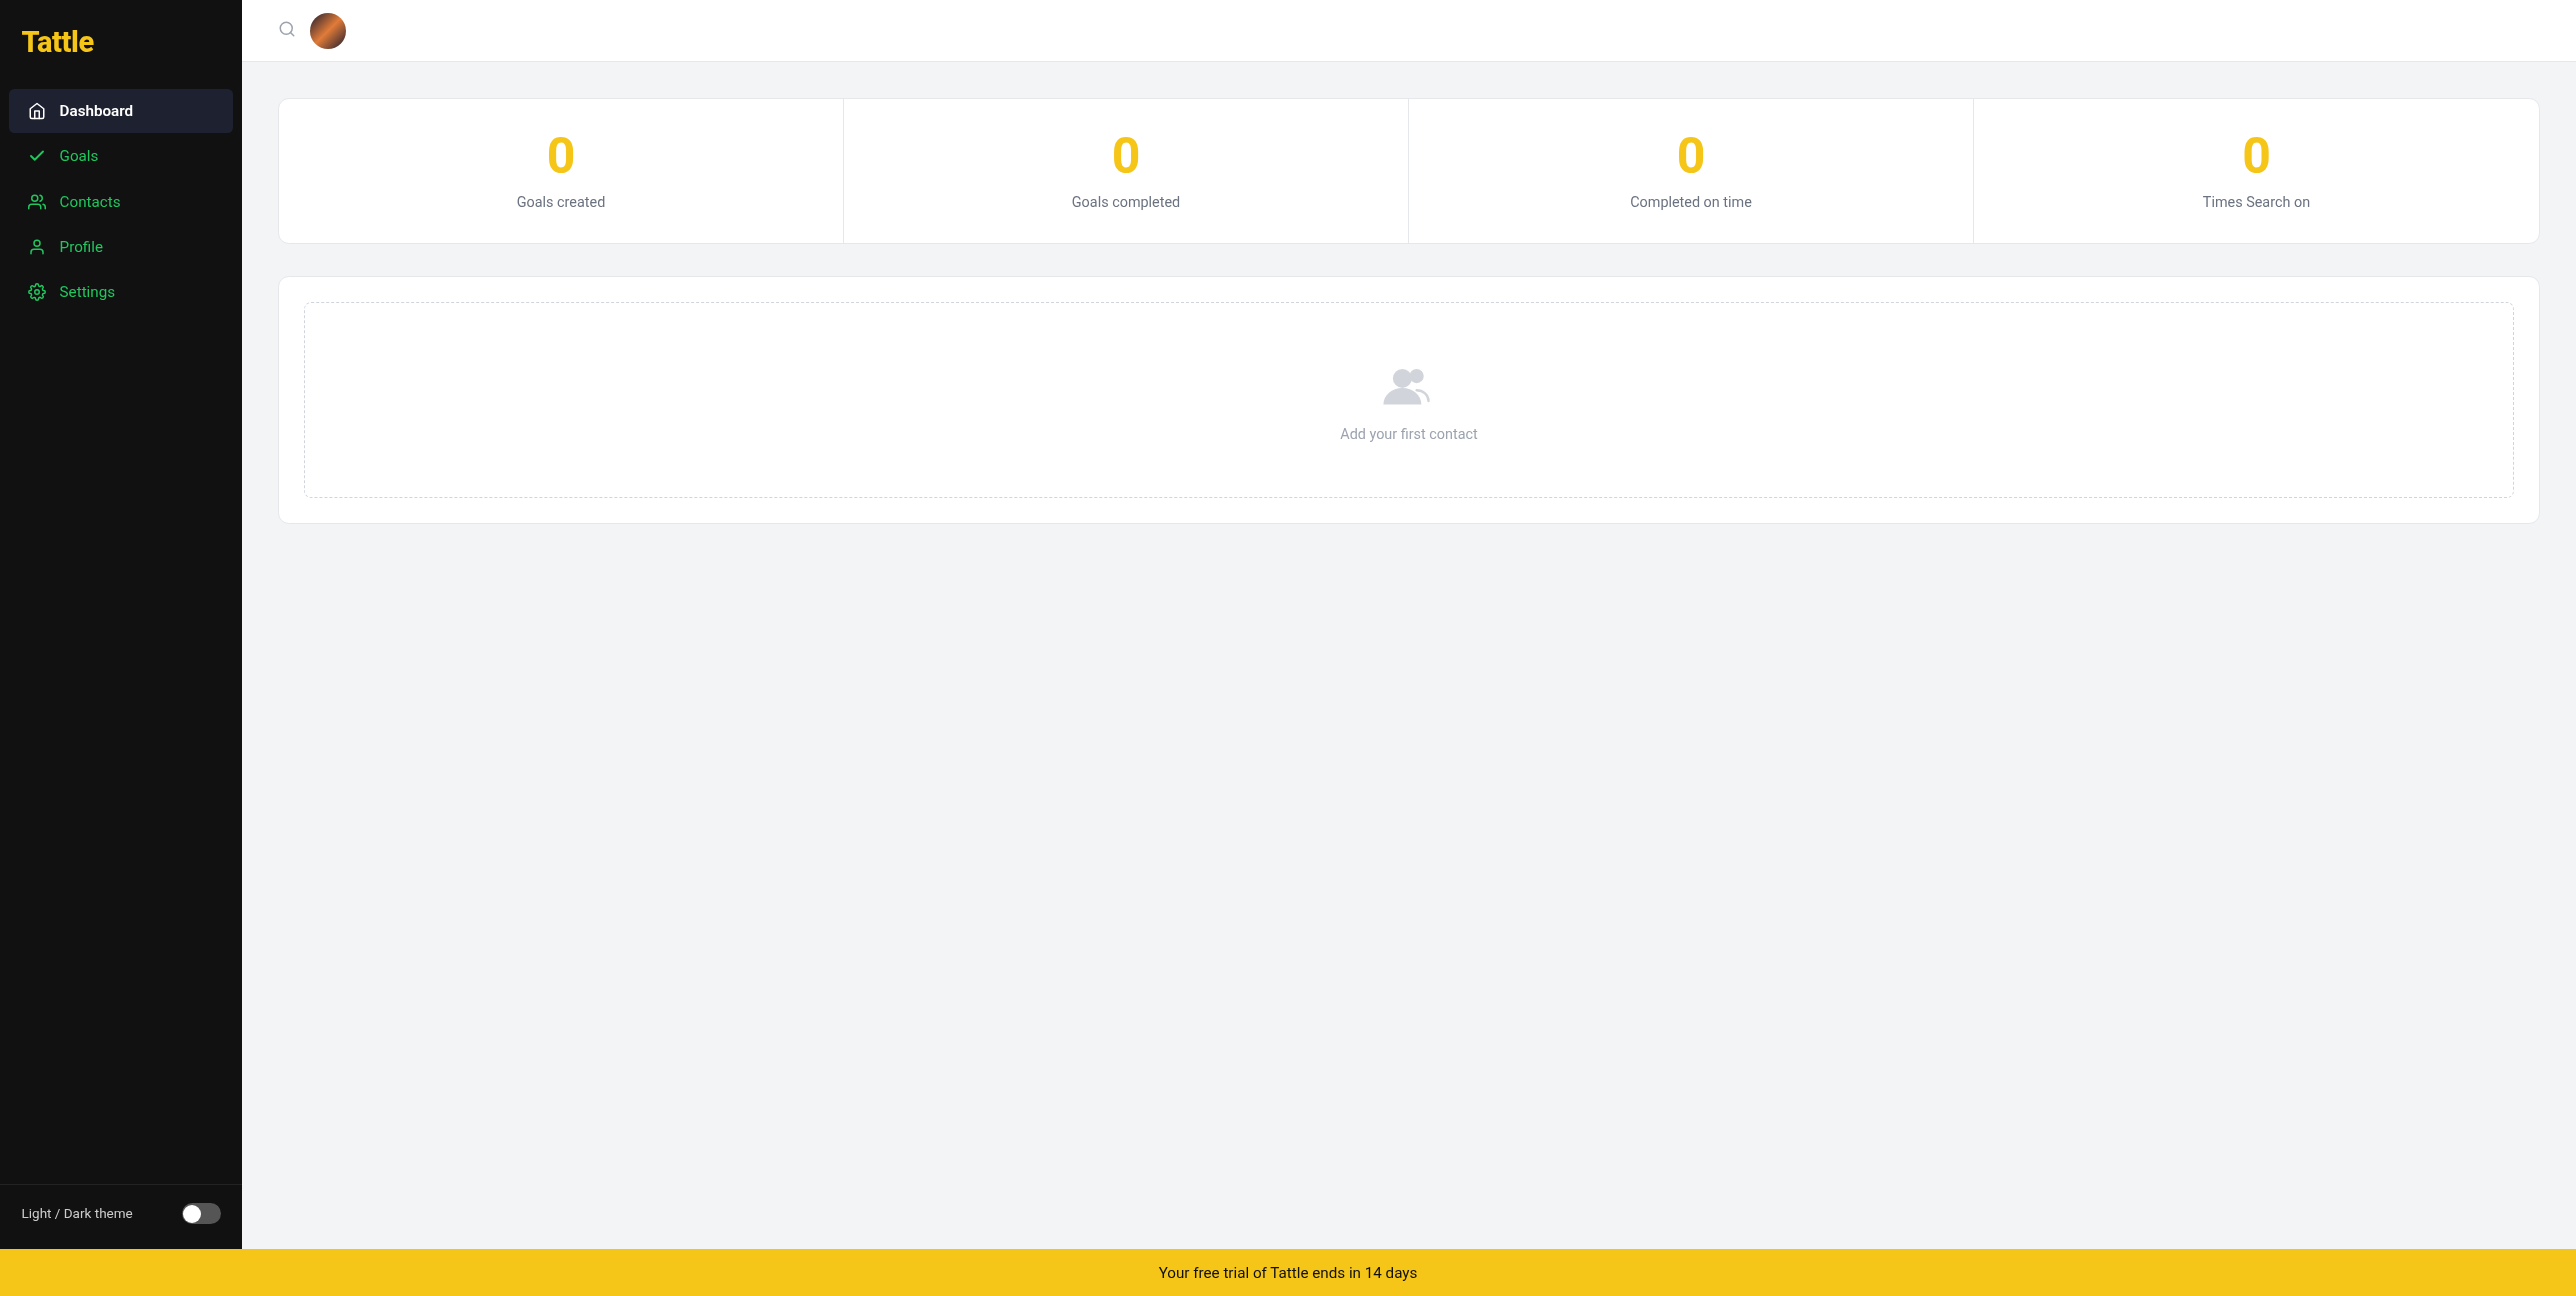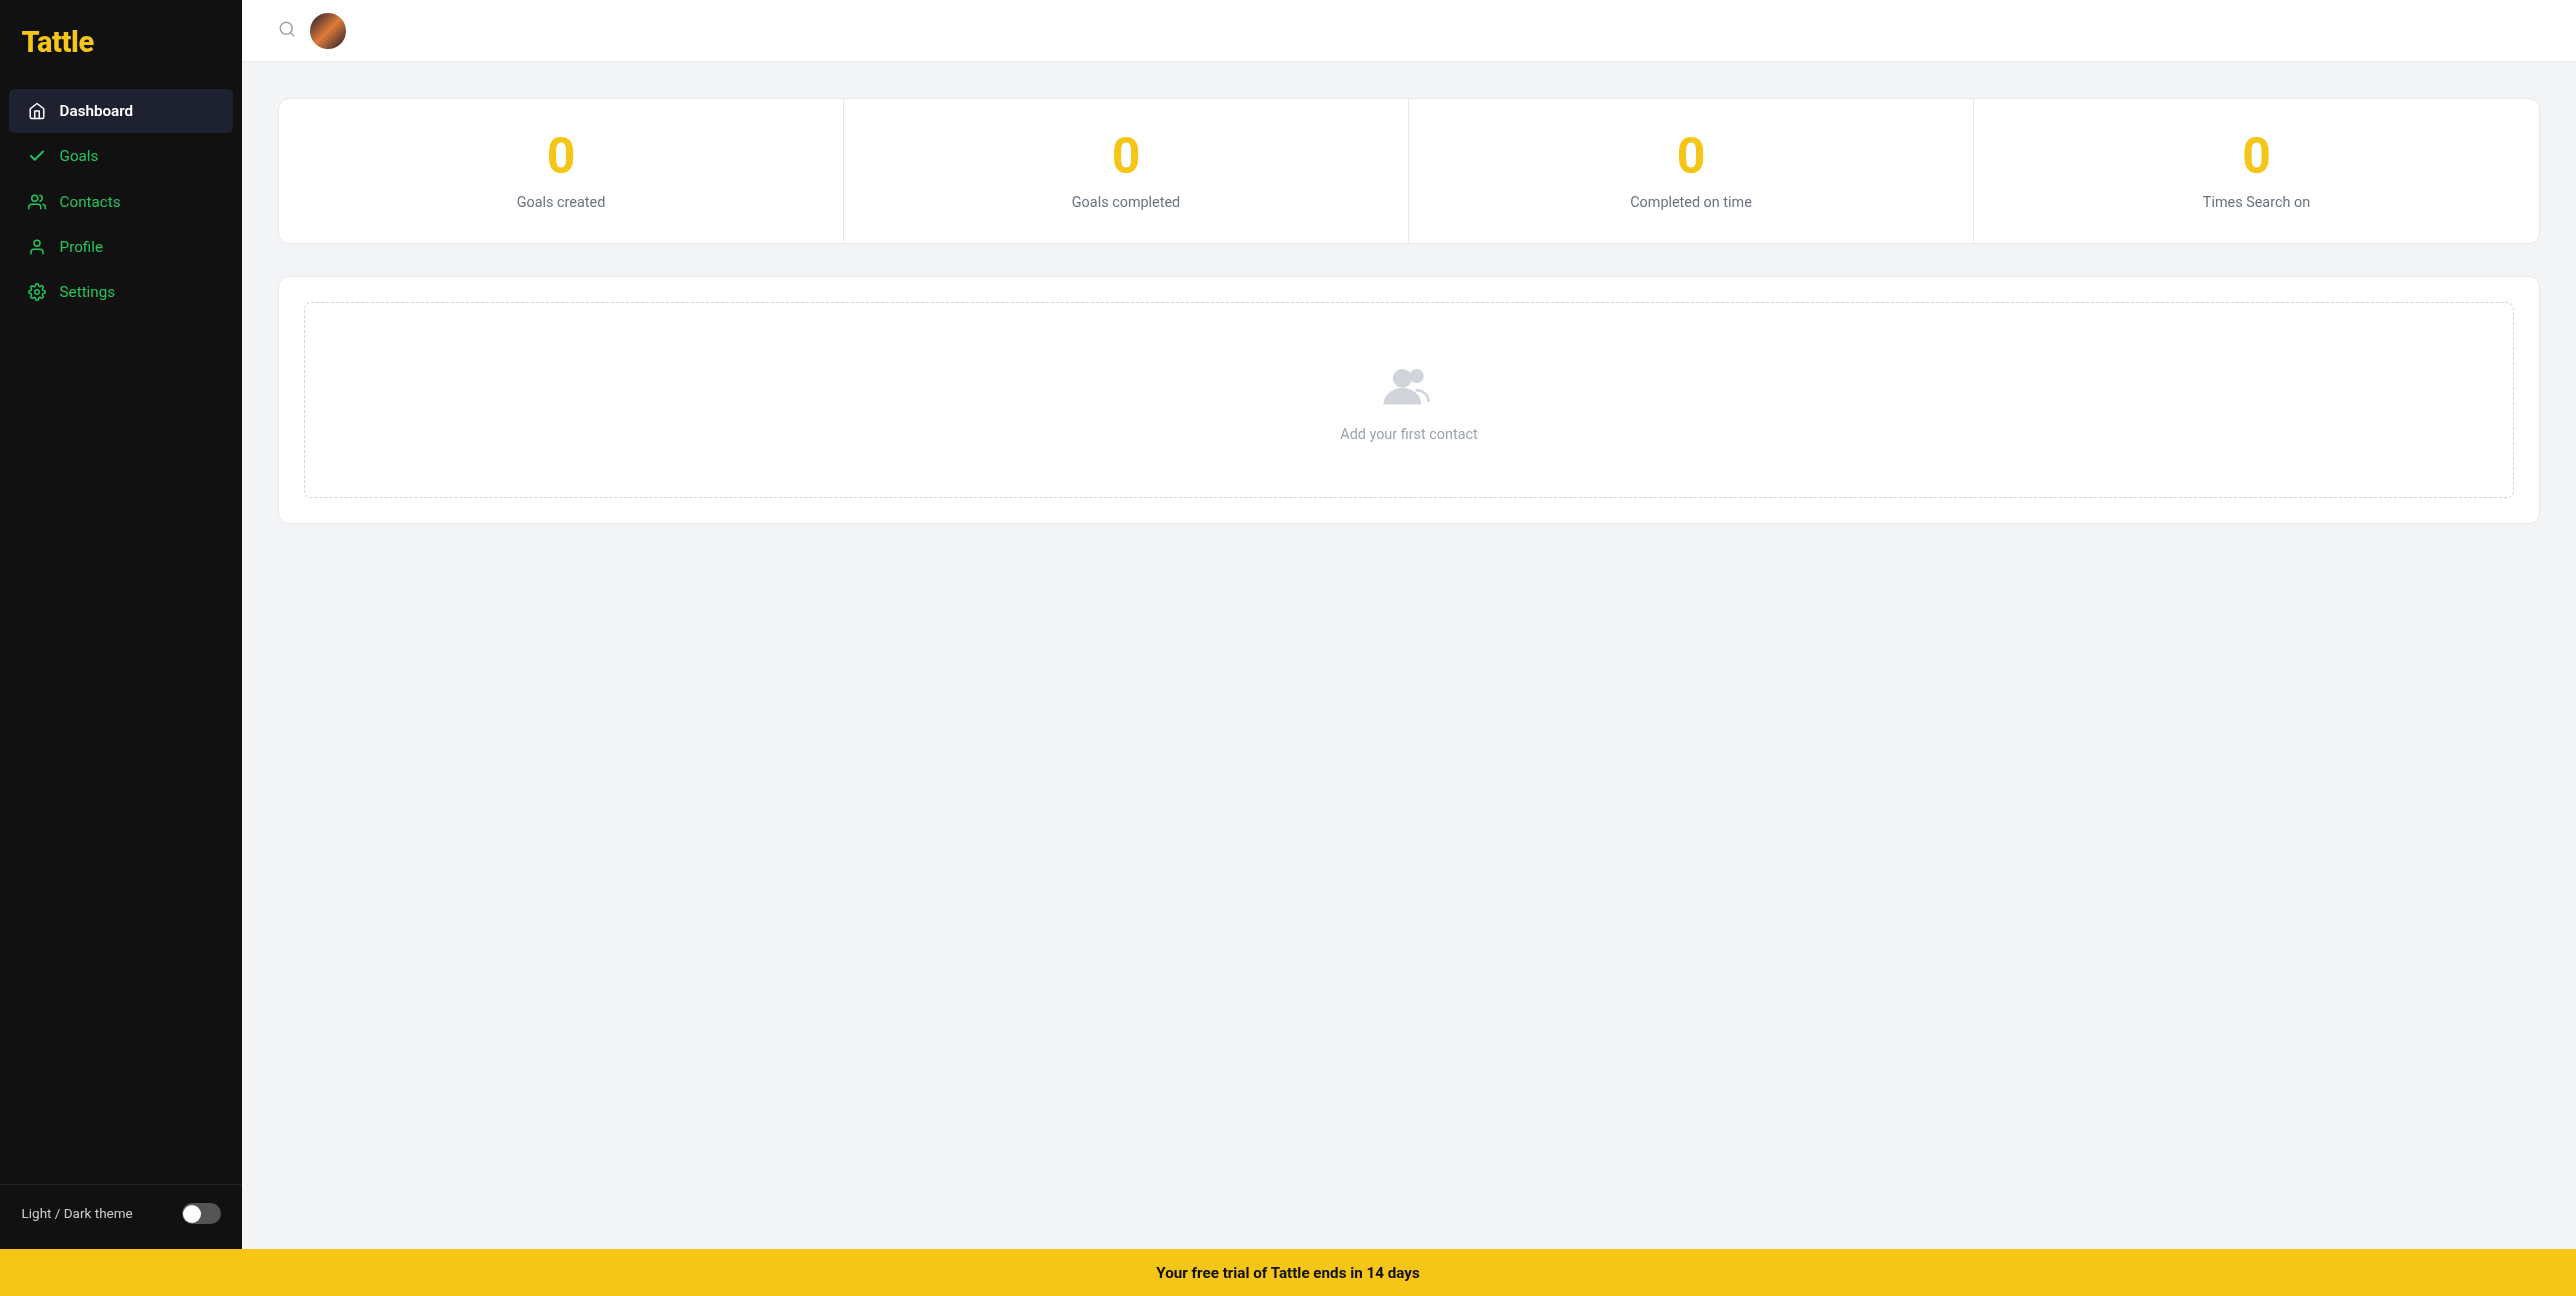--- a/index.html
+++ b/index.html
@@ -38,21 +38,21 @@
     .stat-number { font-size: 50px; font-weight: 700; color: #f5c518; line-height: 1; margin-bottom: 12.6px; }
     .stat-label { font-size: 14.4px; color: #6b7280; font-weight: 400; }
 
     
     .contacts-card { background: #fff; border-radius: 10.8px; border: 0.9px solid #e5e7eb; padding: 25px; }
     .contacts-dashed { border: 1.8px dashed #d1d5db; border-radius: 7.2px; padding: 54px 18px; display: flex; flex-direction: column; align-items: center; justify-content: center; gap: 8px; }
     .contacts-empty-icon { color: #d1d5db; }
     .contacts-empty-text { color: #9ca3af; font-size: 14.4px; }
 
     
-    .trial-banner { background: #f5c518; padding: 14.4px; text-align: center; font-size: 15.2px; font-weight: 700; color: #111; flex-shrink: 0; }
+    .trial-banner { background: #f5c518; padding: 14.4px; text-align: center; font-size: 15.2px; font-weight: 400; color: #111; flex-shrink: 0; }
   </style>
 </head>
 <body>
 
 <div class="app-wrapper">
 
   <aside class="sidebar">
     <div class="sidebar-logo">Tattle</div>
     <nav class="sidebar-nav">
 

